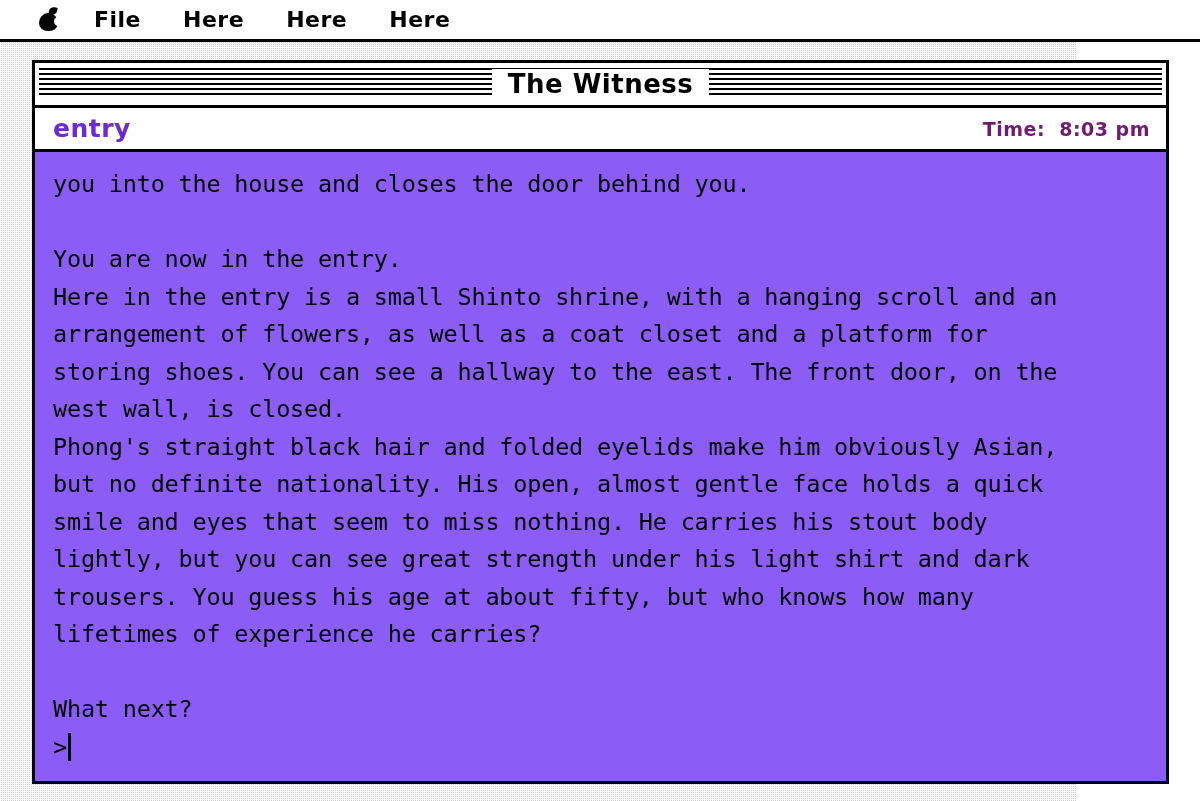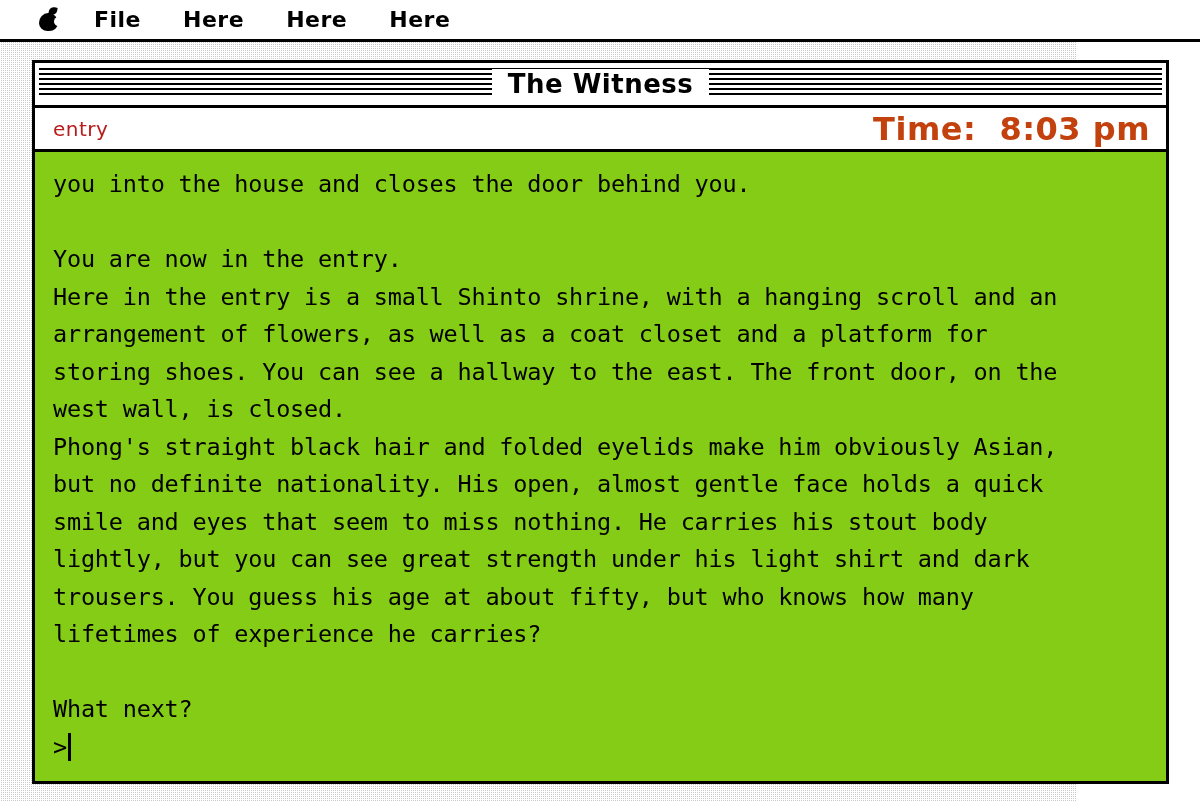--- a/index.html
+++ b/index.html
@@ -133,37 +133,37 @@
     border-bottom: 3px solid #000000;
     background: #ffffff;
     display: flex;
     align-items: center;
     justify-content: space-between;
     padding: 0 16px 0 18px;
     box-sizing: border-box;
   }
   .status-left {
     font-family: "DejaVu Sans", sans-serif;
-    font-weight: normal;
-    font-size: 20px;
-    color: #b91c1c;
+    font-weight: bold;
+    font-size: 25px;
+    color: #6d28d9;
     letter-spacing: 0.5px;
   }
   .status-right {
     font-family: "DejaVu Sans", sans-serif;
     font-weight: bold;
-    font-size: 32px;
-    color: #c2410c;
+    font-size: 19px;
+    color: #701a75;
     letter-spacing: 0.5px;
     white-space: pre;
   }
 
   .content {
     flex: 1 1 auto;
-    background: #84cc16;
+    background: #8b5cf6;
     padding: 14px 10px 0 18px;
     box-sizing: border-box;
     overflow: hidden;
     position: relative;
   }
   .story-text {
     font-family: "DejaVu Sans Mono", monospace;
     font-size: 23.5px;
     line-height: 37.5px;
     color: #000000;

